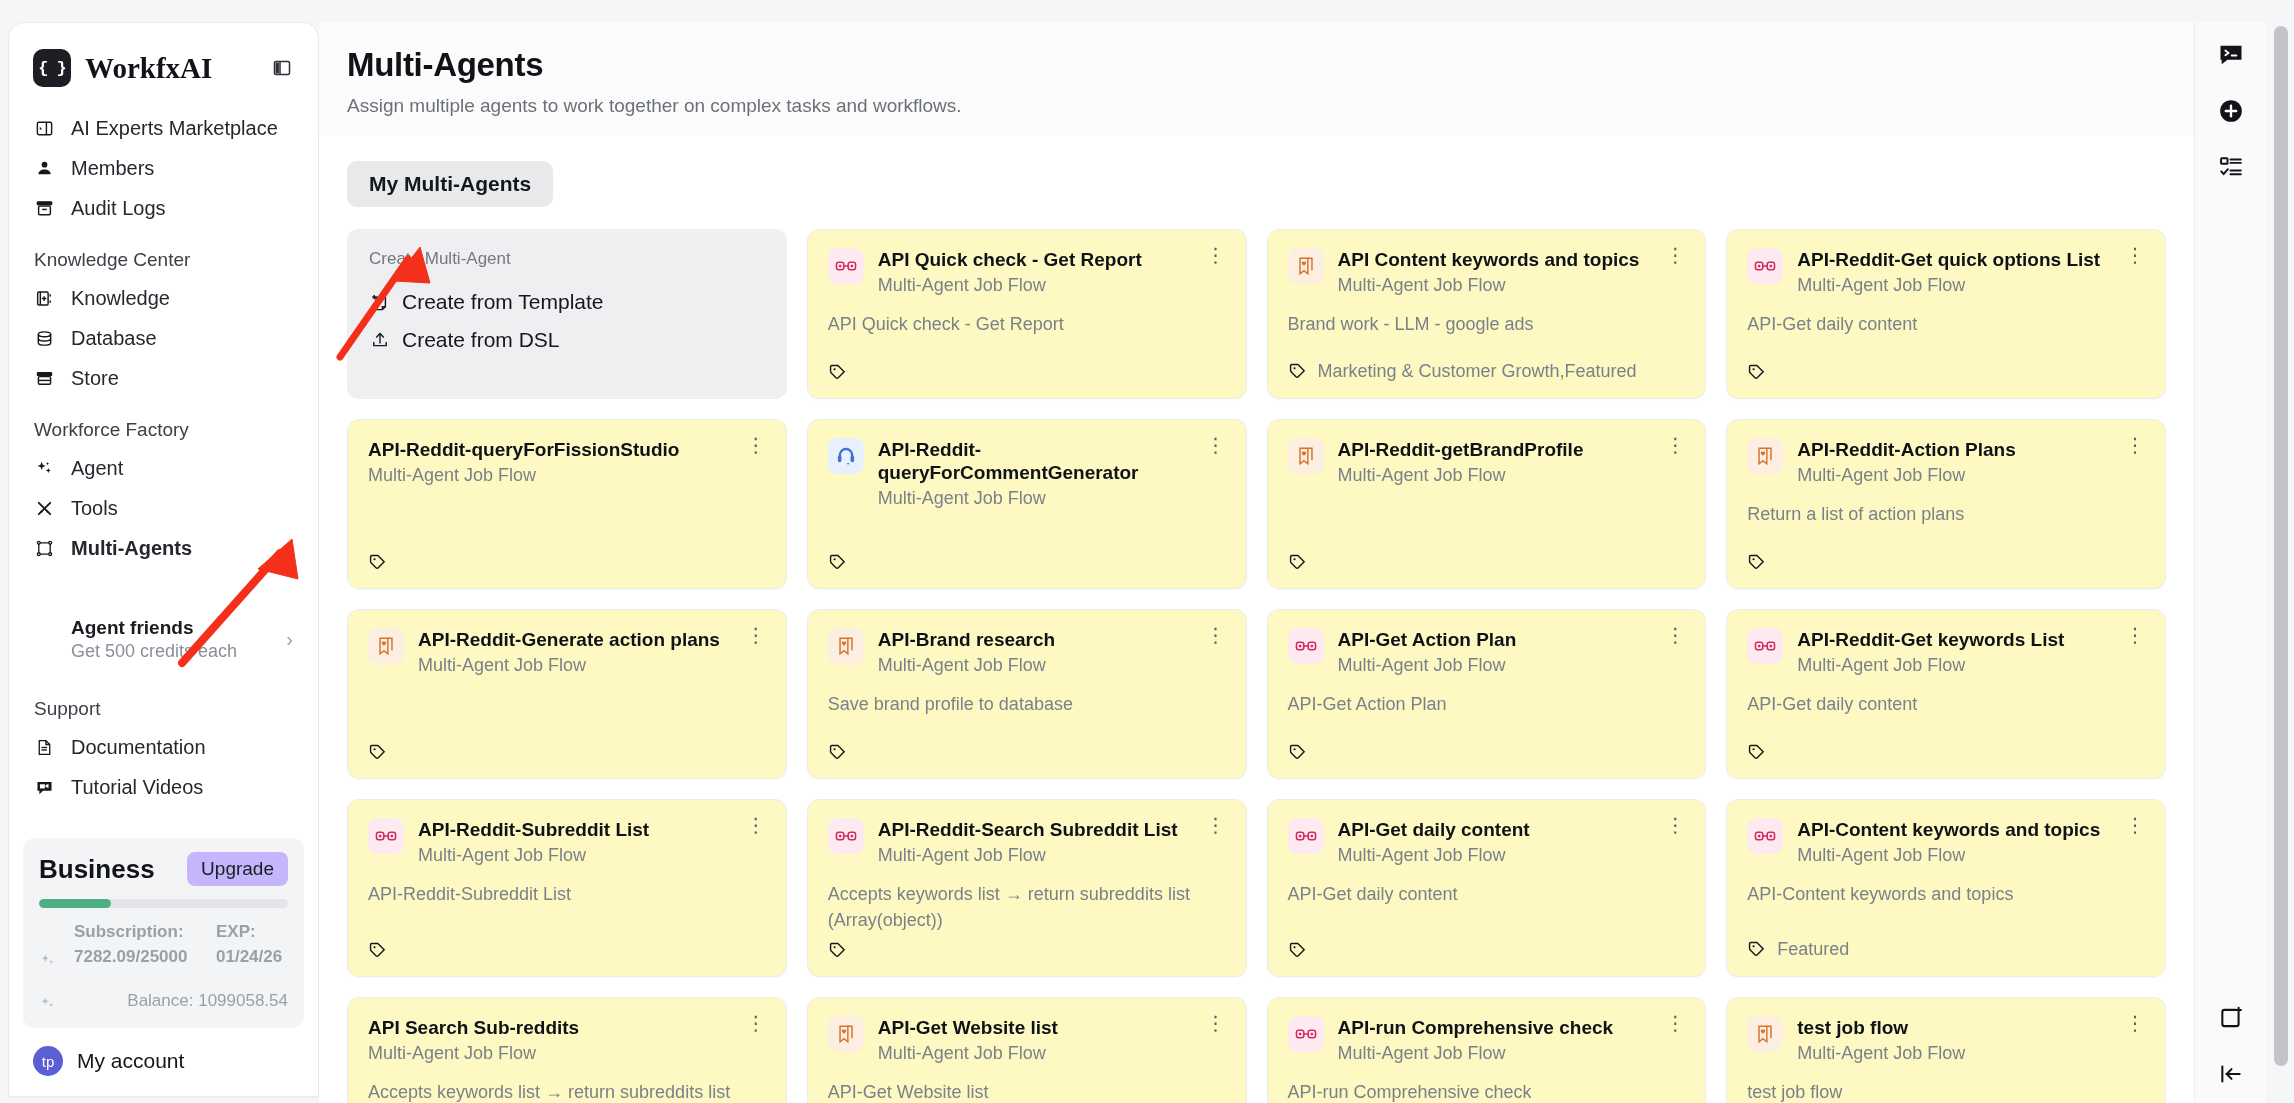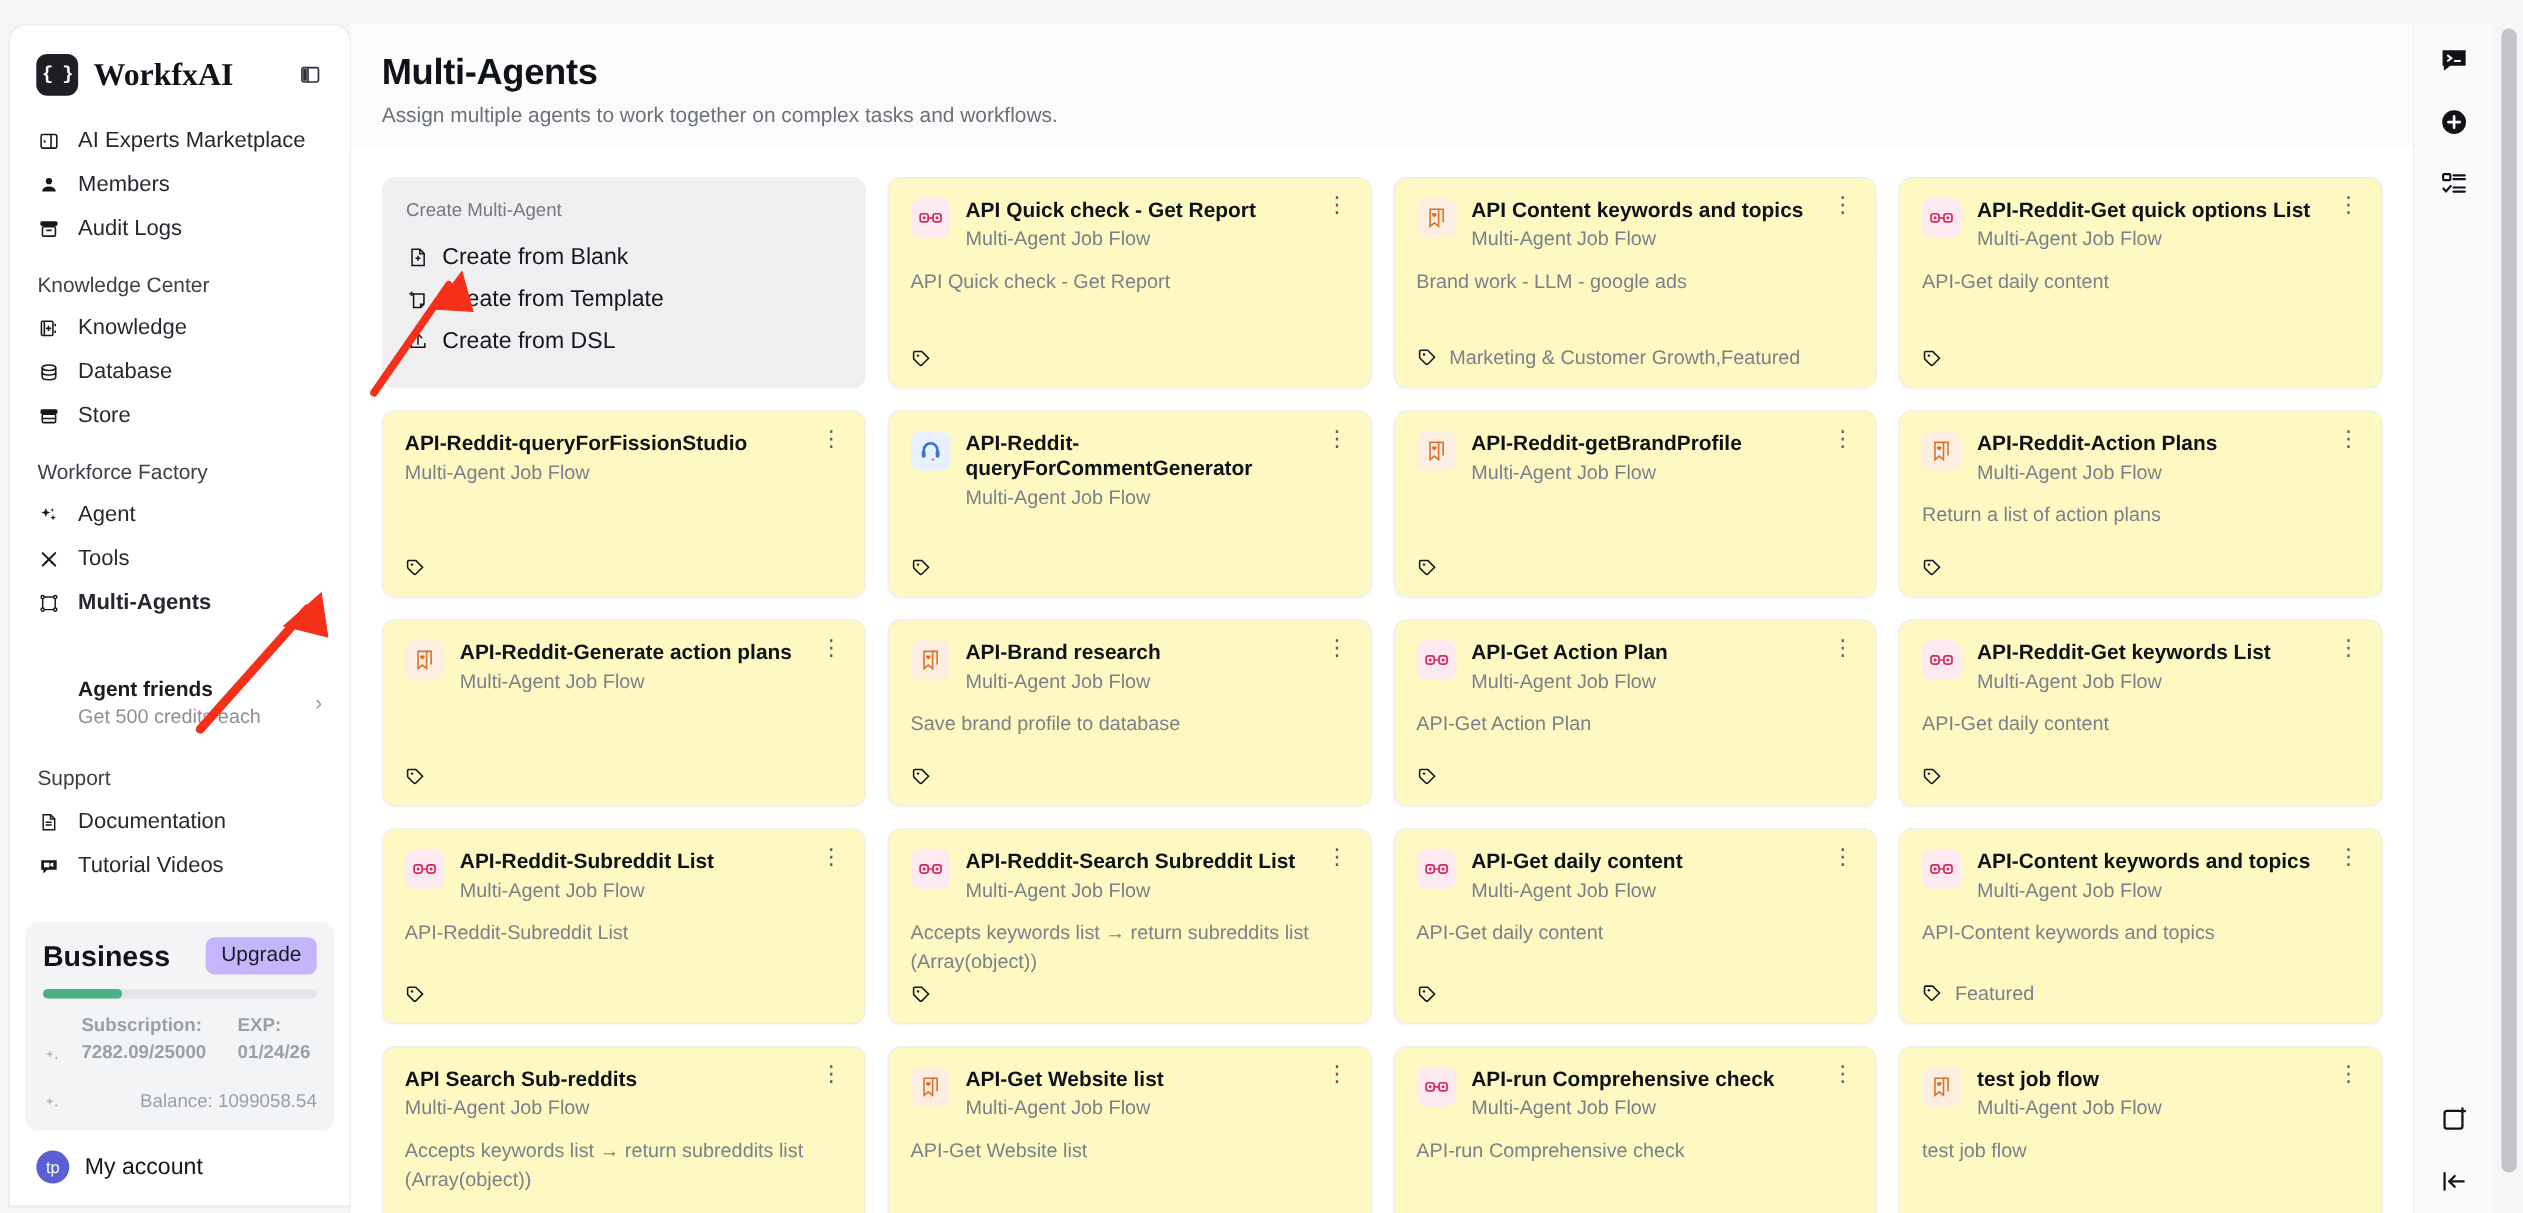--- a/index.html
+++ b/index.html
@@ -371,35 +371,27 @@
     </div>
   </div>
 
   <div class="main">
     <div class="page-head">
       <div class="page-title">Multi-Agents</div>
       <div class="page-sub">Assign multiple agents to work together on complex tasks and workflows.</div>
     </div>
 
     <div class="content">
+      <div class="tabs">
+        <span class="tab">My Multi-Agents</span>
+      </div>
 
       <div class="grid" id="grid">
         <div class="create-panel">
           <div class="create-label">Create Multi-Agent</div>
-          <div class="create-item">
-            <span class="ico">
-              <svg width="20" height="20" viewBox="0 0 20 20" fill="none" stroke="currentColor" stroke-width="1.4">
-                <path d="M4.6 2.6h7l4 4v10.8h-11z"></path>
-                  <path d="M11.6 2.6v4h4"></path>
-                <line x1="10" y1="8.6" x2="10" y2="13"></line>
-                  <line x1="7.8" y1="10.8" x2="12.2" y2="10.8"></line>
-              </svg>
-            </span>
-            <span>Create from Blank</span>
-          </div>
           <div class="create-item">
             <span class="ico">
               <svg width="20" height="20" viewBox="0 0 20 20" fill="none" stroke="currentColor" stroke-width="1.4">
                 <path d="M6 5.2h9.4v9.4l-3 3H6z"></path>
                   <path d="M15.4 14.6h-3v3"></path>
                 <line x1="4.2" y1="3" x2="4.2" y2="7.2"></line>
                   <line x1="2.1" y1="5.1" x2="6.3" y2="5.1"></line>
               </svg>
             </span>
             <span>Create from Template</span>

